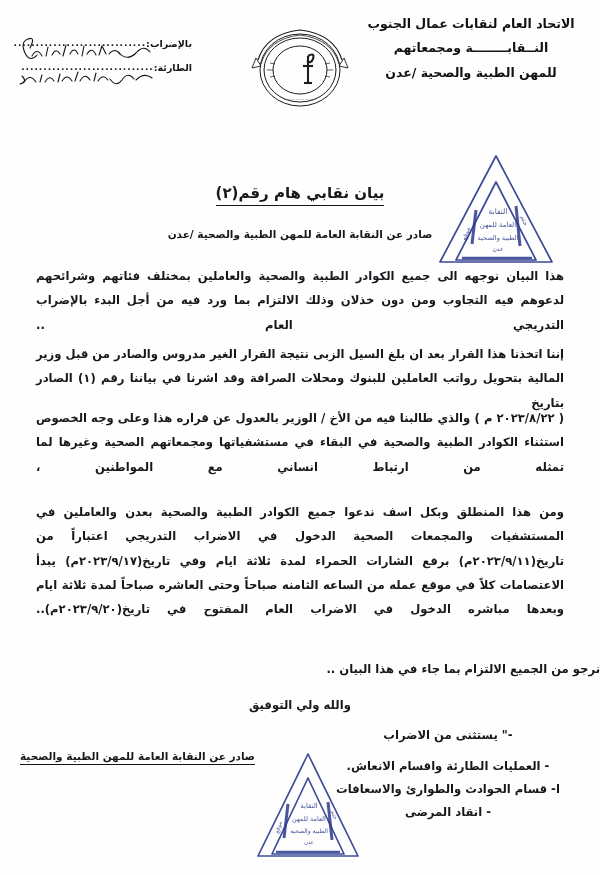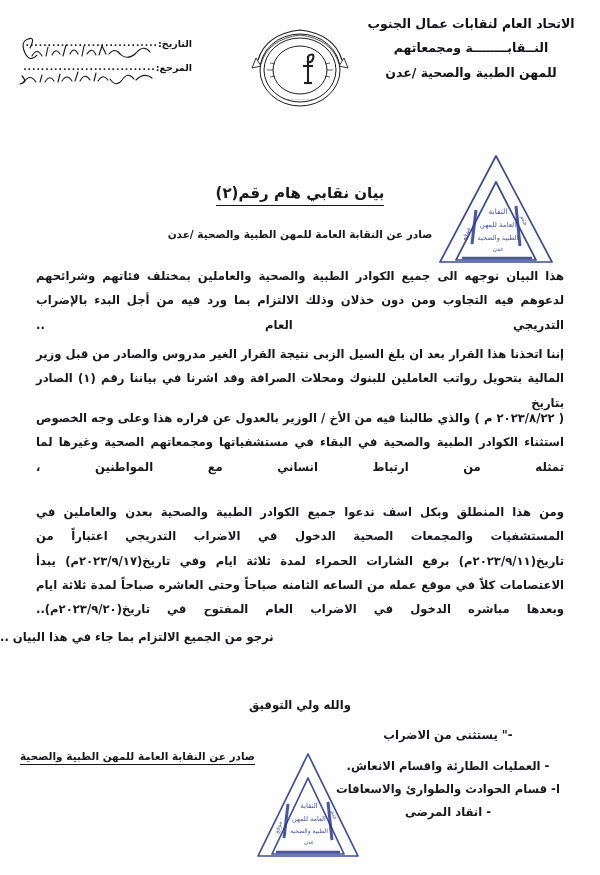--- a/index.html
+++ b/index.html
@@ -130,24 +130,24 @@
     color: #17171c;
     font-weight: bold;
   }
   .para.p1 { top: 264px; right: 36px; width: 528px; }
   .para.p2 { top: 342px; right: 36px; width: 528px; }
   .para.p3 { top: 406px; right: 36px; width: 528px; }
   .para.p4 { top: 500px; right: 36px; width: 528px; }
 
   .closing-1 {
     position: absolute;
-    top: 630px;
+    top: 662px;
     right: 0;
     width: 600px;
-    text-align: left;
+    text-align: right;
     direction: rtl;
     font-size: 11.6px;
     font-weight: bold;
   }
   .closing-2 {
     position: absolute;
     top: 698px;
     right: 0;
     width: 600px;
     text-align: center;
@@ -255,24 +255,24 @@
           <line x1="82" y1="43" x2="77" y2="44"></line>
           <line x1="22" y1="57" x2="27" y2="56"></line>
           <line x1="82" y1="57" x2="77" y2="56"></line>
         </g>
         <text x="52" y="80" font-size="4" text-anchor="middle" fill="#1d1d22" font-family="'DejaVu Sans', sans-serif">.........................</text>
       </svg>
     </div>
 
     <div class="meta-block">
       <div class="meta-row r1">
-        <span>التاريخ:</span><span class="meta-dots">..............................</span>
+        <span>بالإضراب:</span><span class="meta-dots">..............................</span>
       </div>
       <div class="meta-row r2">
-        <span>المرجع:</span><span class="meta-dots">..............................</span>
+        <span>الطارئة:</span><span class="meta-dots">..............................</span>
       </div>
 
       <svg class="hand" viewBox="0 0 200 70">
         <g stroke="#14141a" fill="none" stroke-width="1.1" stroke-linecap="round">
           <path d="M150 22 q-6 -8 -14 1 q-9 9 -18 -1"></path>
           <path d="M120 24 q-5 -7 -11 0"></path>
           <path d="M106 24 l-4 -8 l-3 9"></path>
           <path d="M96 25 q-4 -9 -9 -1"></path>
           <path d="M84 16 l-2 10"></path>
           <path d="M78 24 q-4 -8 -8 0"></path>

